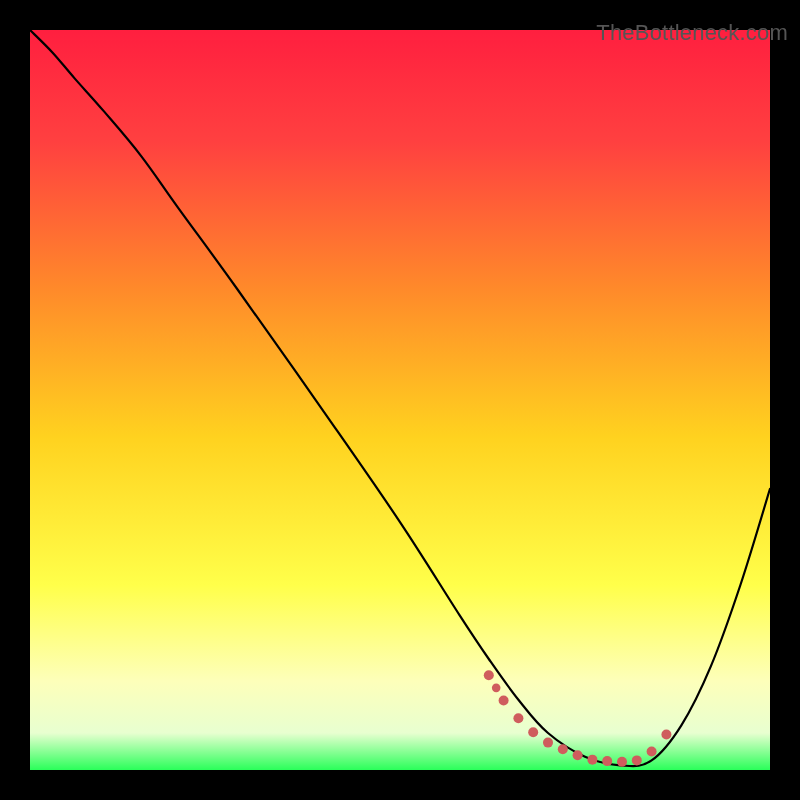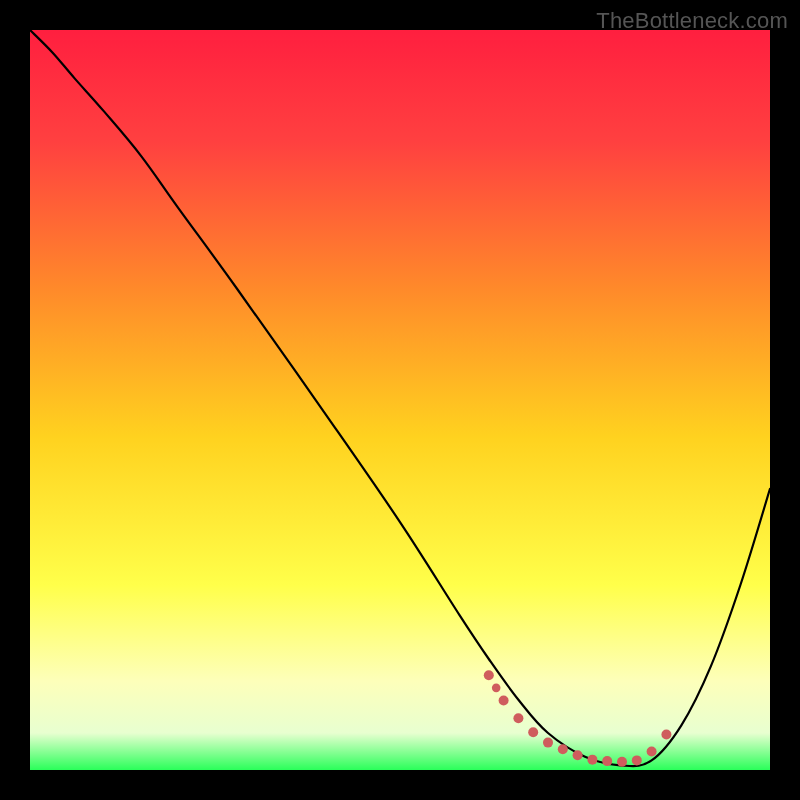--- a/index.html
+++ b/index.html
@@ -12,21 +12,21 @@
     font-family: Arial, Helvetica, sans-serif;
   }
   .frame {
     position: relative;
     width: 800px;
     height: 800px;
     background: #000;
   }
   .watermark {
     position: absolute;
-    top: 8px;
+    top: 20px;
     right: 12px;
     color: #555;
     font-size: 22px;
     font-weight: 400;
     z-index: 10;
     letter-spacing: 0.2px;
   }
   .plot {
     position: absolute;
     left: 30px;

